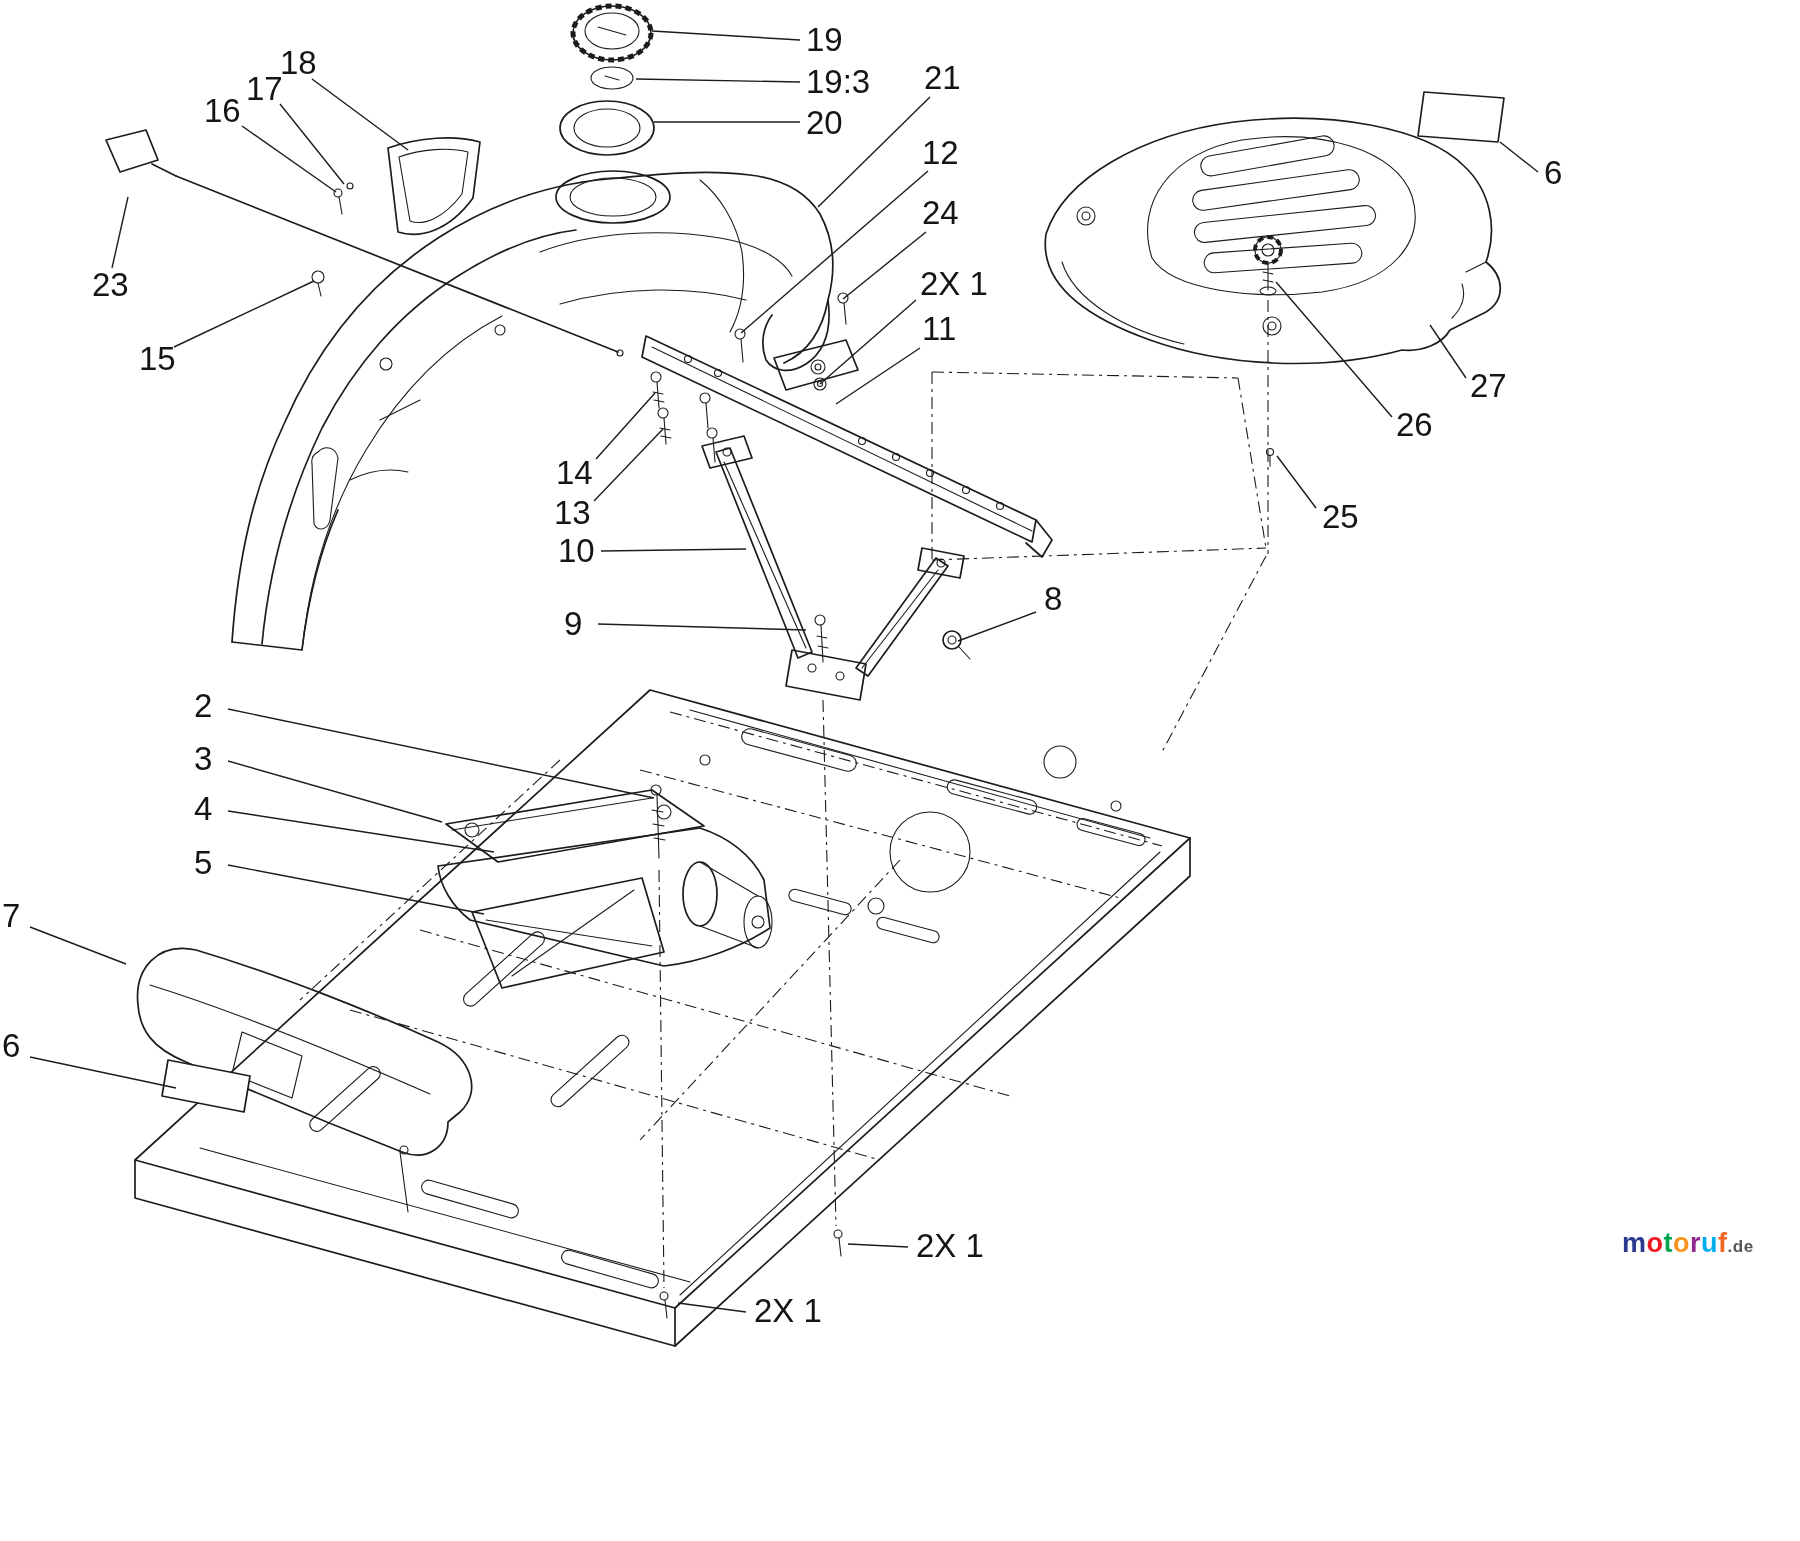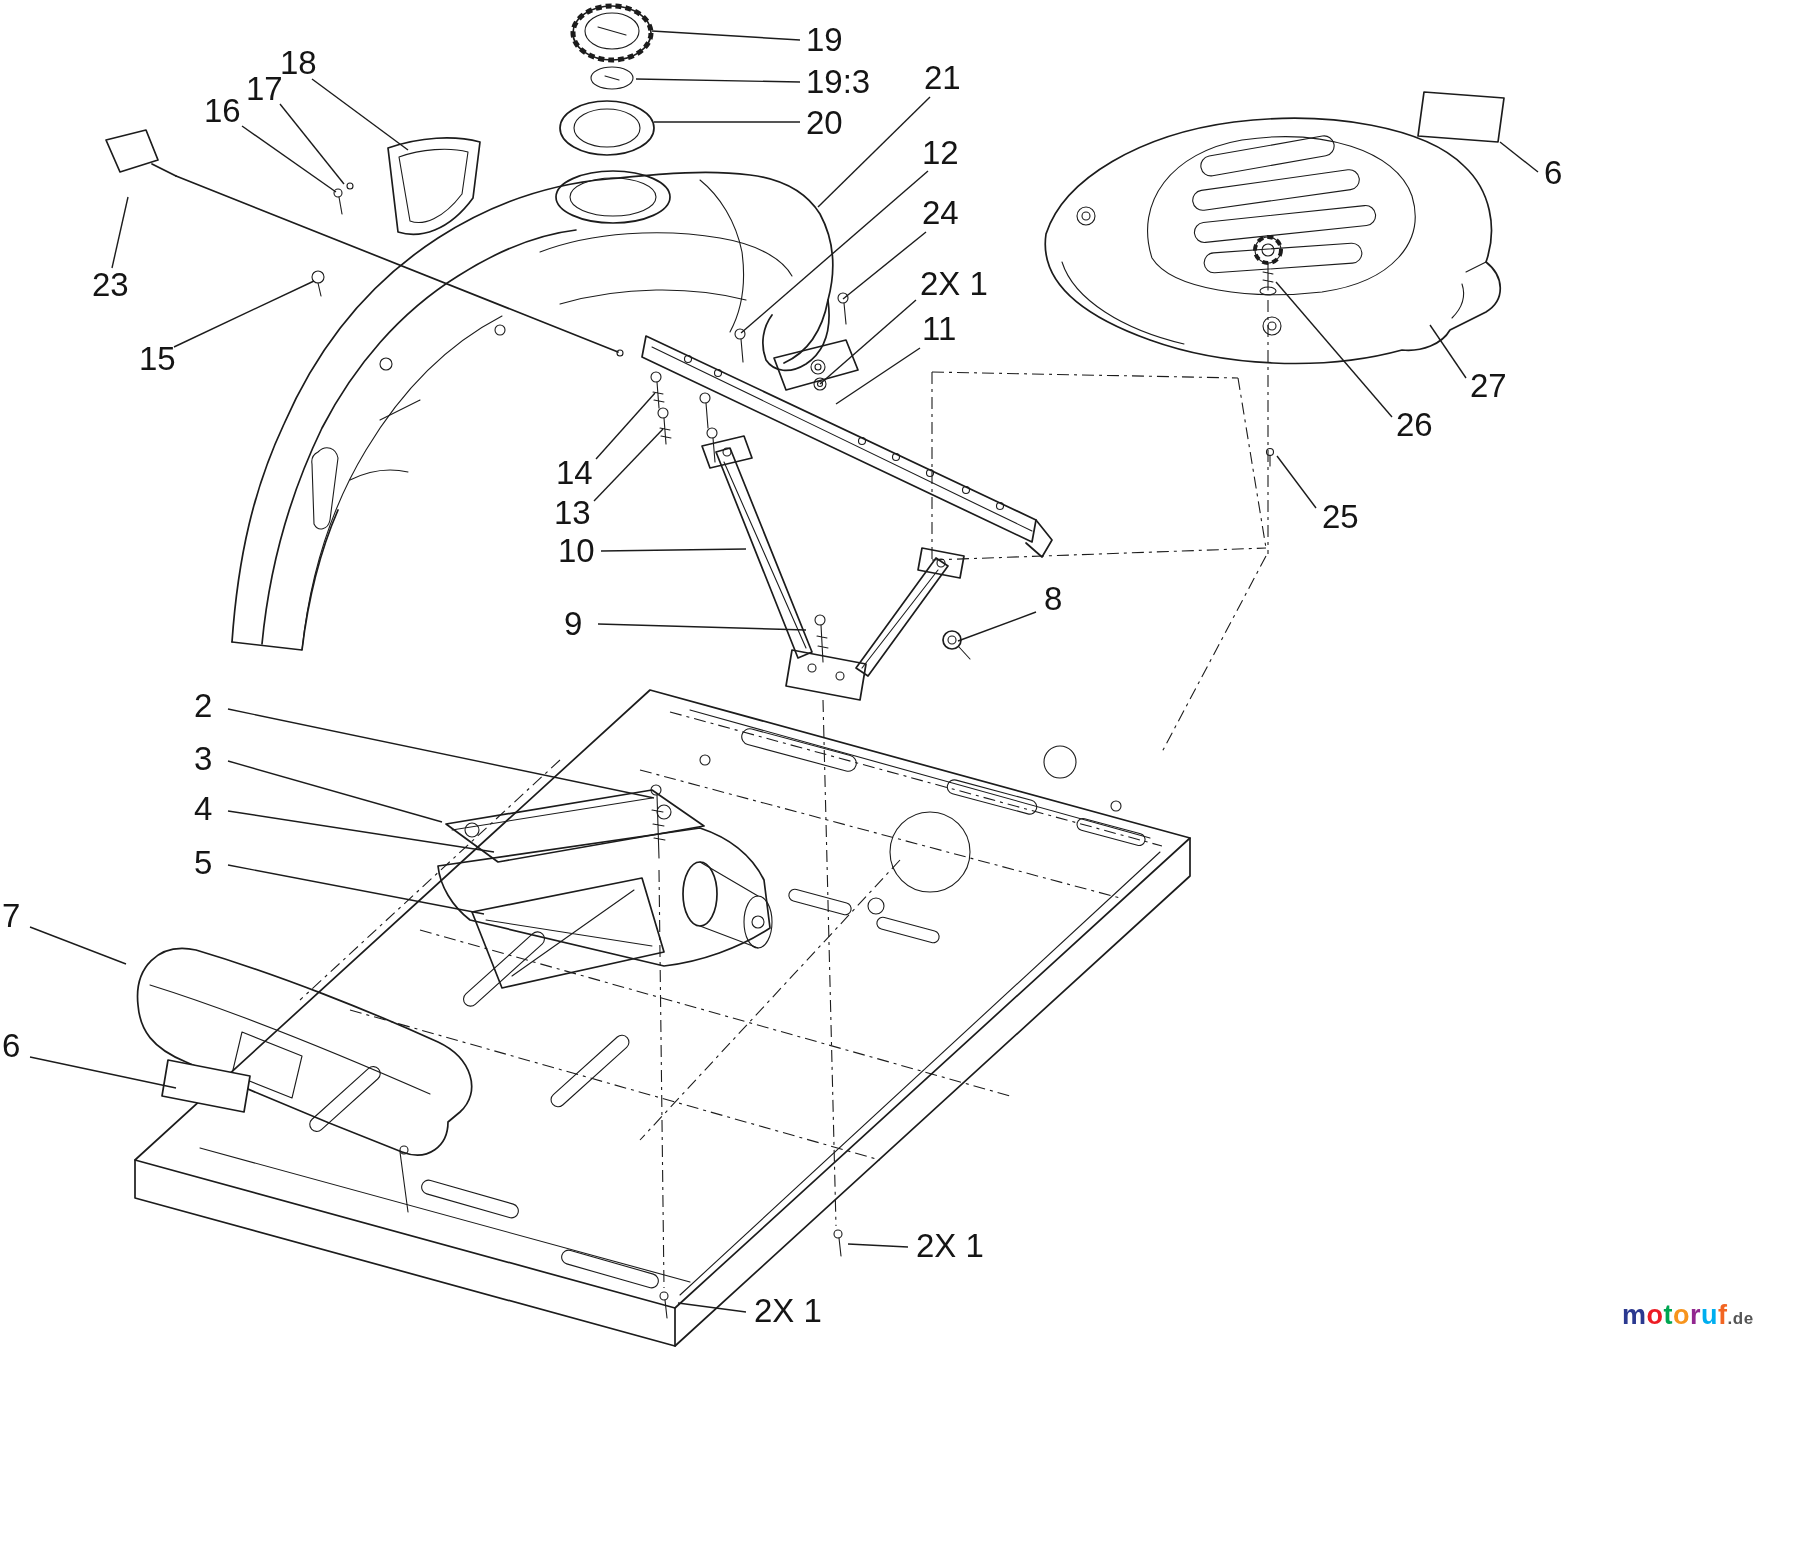--- a/index.html
+++ b/index.html
@@ -9,21 +9,21 @@
   }
   svg{position:absolute;left:0;top:0;}
   .ln{stroke:#1c1c1c;fill:none;stroke-width:1.7;stroke-linecap:round;stroke-linejoin:round;}
   .thin{stroke:#1c1c1c;fill:none;stroke-width:1.1;stroke-linecap:round;stroke-linejoin:round;}
   .dash{stroke:#1c1c1c;fill:none;stroke-width:1.1;stroke-dasharray:12 5 3 5;}
   .leader{stroke:#1c1c1c;fill:none;stroke-width:1.4;}
   .knurl{stroke:#1c1c1c;fill:none;stroke-width:5;stroke-dasharray:6 4;}
   .callout{font-family:"Liberation Sans",sans-serif;font-size:33px;fill:#151515;}
   .whitefill{fill:#ffffff;}
   #watermark{
-    position:absolute;left:1622px;top:1300px;width:175px;height:36px;
+    position:absolute;left:1622px;top:1228px;width:175px;height:36px;
     font-weight:bold;font-size:27px;letter-spacing:0.5px;white-space:nowrap;
   }
   #watermark .suffix{font-size:17px;color:#555555;font-weight:bold;}
 </style>
 </head>
 <body>
 
 <svg width="1800" height="1541" viewBox="0 0 1800 1541">
 
   <g>

